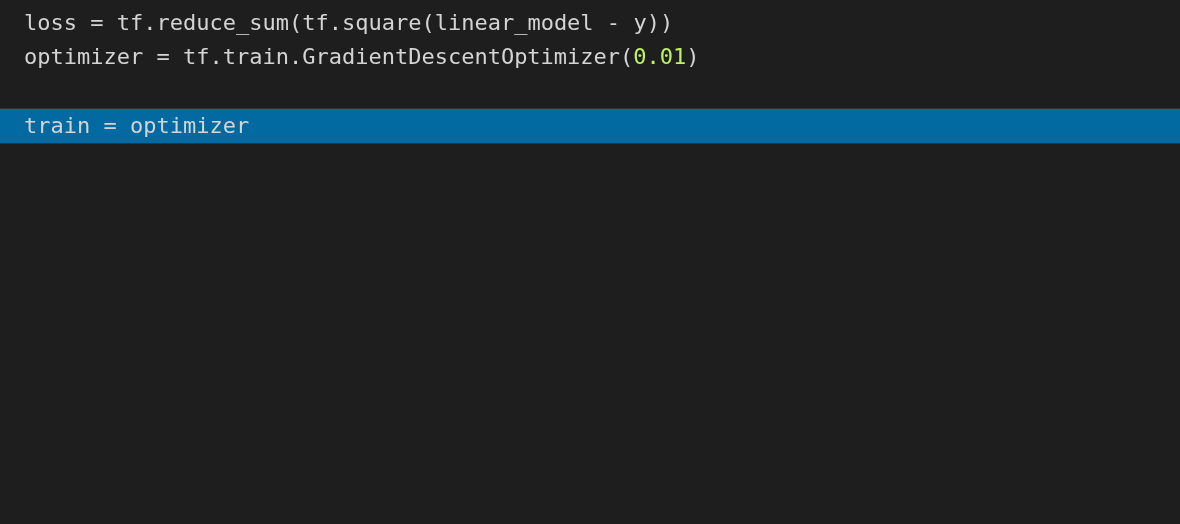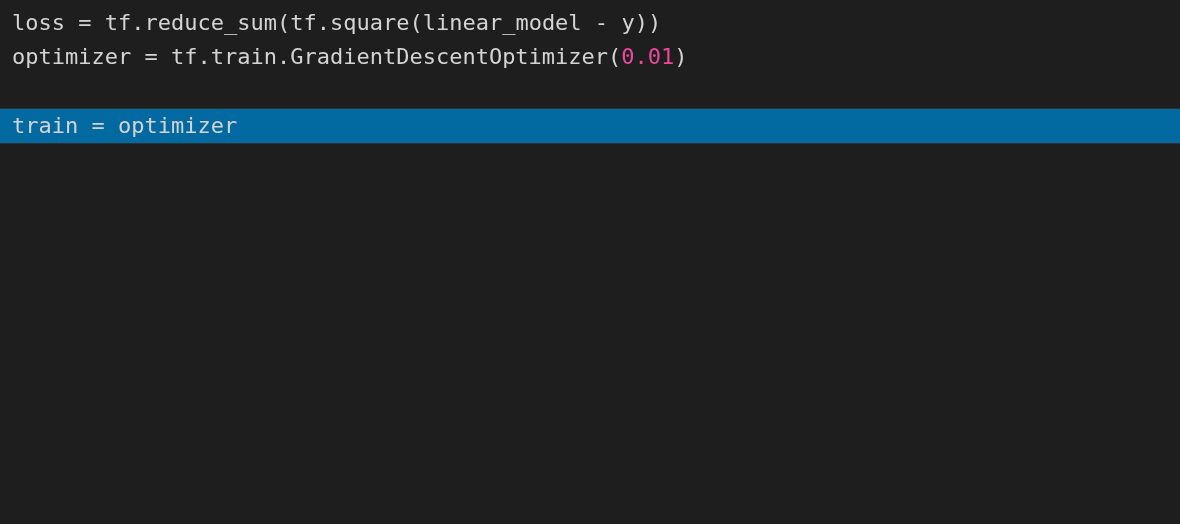--- a/index.html
+++ b/index.html
@@ -9,30 +9,30 @@
       font-size: 22px;
       line-height: 1.55;
       color: #d4d4d4;
       width: 1180px;
       height: 524px;
       overflow: hidden;
       padding-top: 6px;
     }
     .line {
       white-space: pre;
-      padding-left: 12px;
+      padding-left: 24px;
     }
     .highlight-line {
       background: #0369a1;
       border-top: 1px solid #303030;
       border-bottom: 1px solid #303030;
     }
     .tok-var   { color: #d4d4d4; }
     .tok-punct { color: #d4d4d4; }
-    .tok-num   { color: #ec4899; }
+    .tok-num   { color: #bef264; }
   </style>
 </head>
 <body>
 
 <div>
   <div class="line"><span class="tok-var">loss</span><span class="tok-punct"> = </span><span class="tok-var">tf</span><span class="tok-punct">.</span><span class="tok-var">reduce_sum</span><span class="tok-punct">(</span><span class="tok-var">tf</span><span class="tok-punct">.</span><span class="tok-var">square</span><span class="tok-punct">(</span><span class="tok-var">linear_model</span><span class="tok-punct"> - </span><span class="tok-var">y</span><span class="tok-punct">)</span><span class="tok-punct">)</span></div>
   <div class="line"><span class="tok-var">optimizer</span><span class="tok-punct"> = </span><span class="tok-var">tf</span><span class="tok-punct">.</span><span class="tok-var">train</span><span class="tok-punct">.</span><span class="tok-var">GradientDescentOptimizer</span><span class="tok-punct">(</span><span class="tok-num">0.01</span><span class="tok-punct">)</span></div>
   <div class="line"><span></span>&nbsp;</div>
   <div class="line highlight-line"><span class="tok-var">train</span><span class="tok-punct"> = </span><span class="tok-var">optimizer</span></div>
 </div>

